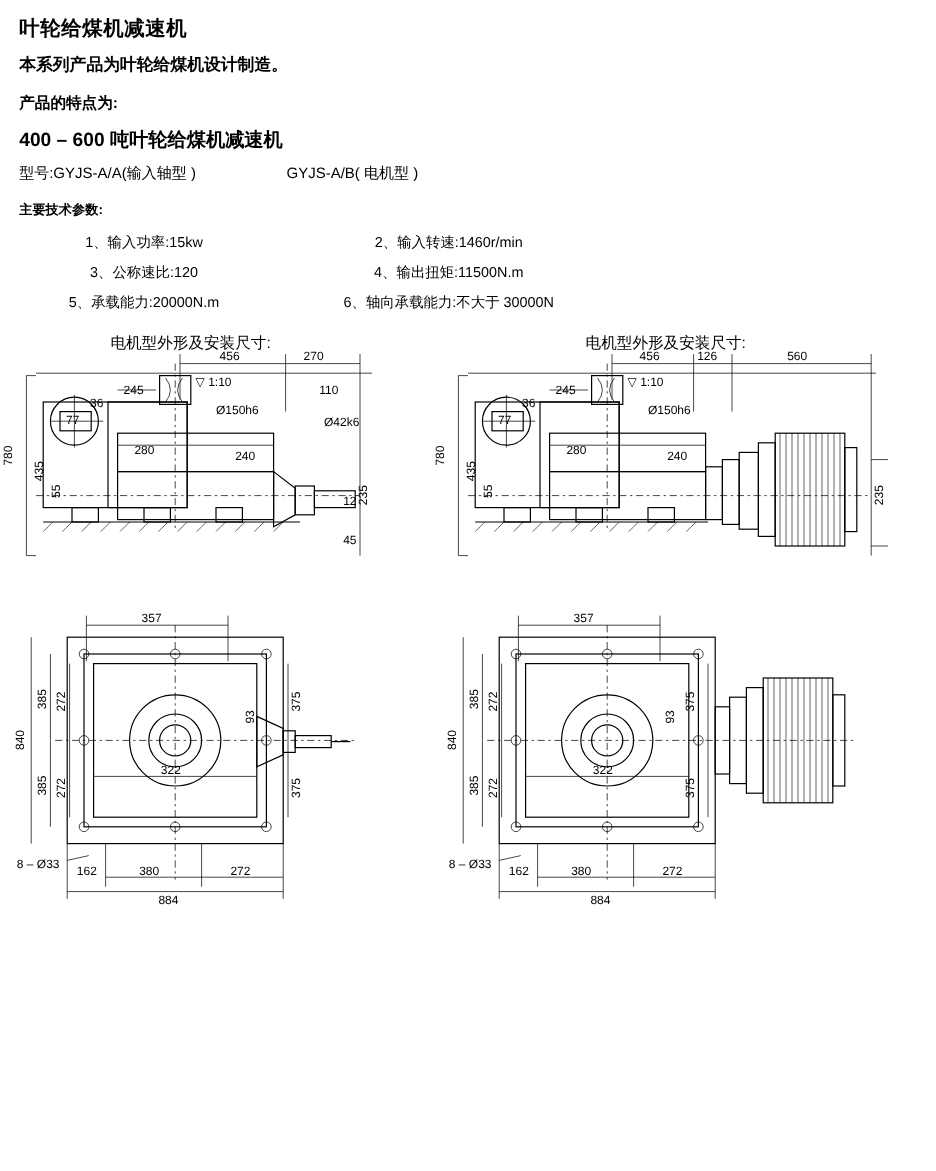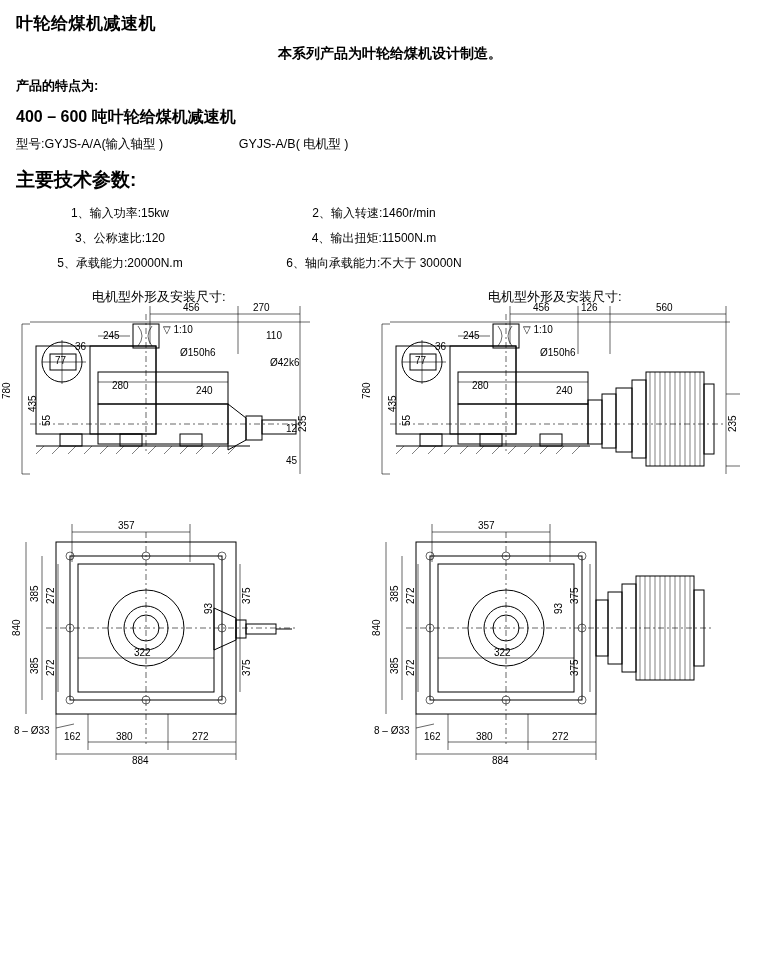--- a/index.html
+++ b/index.html
@@ -27,21 +27,20 @@
   h1.title {
     font-size: 17px;
     font-weight: bold;
     margin: 4px 0 10px 0;
     letter-spacing: 0.5px;
   }
   .lead {
     font-size: 14px;
     font-weight: bold;
     margin: 0 0 14px 0;
-    text-align: center;
   }
   .subhead {
     font-size: 13px;
     font-weight: bold;
     margin: 0 0 10px 0;
   }
   ol.features {
     list-style: none;
     margin: 0 0 14px 0;
     padding: 0;
@@ -56,21 +55,21 @@
     margin: 12px 0 8px 0;
   }
   .model-line {
     font-size: 12.5px;
     margin: 0 0 14px 0;
   }
   .model-line .model-b {
     margin-left: 72px;
   }
   .specs-head {
-    font-size: 19px;
+    font-size: 11px;
     font-weight: bold;
     margin: 0 0 8px 0;
   }
   table.specs {
     border-collapse: collapse;
     font-size: 12px;
     margin: 0 0 8px 0;
     text-align: center;
   }
   table.specs td {

